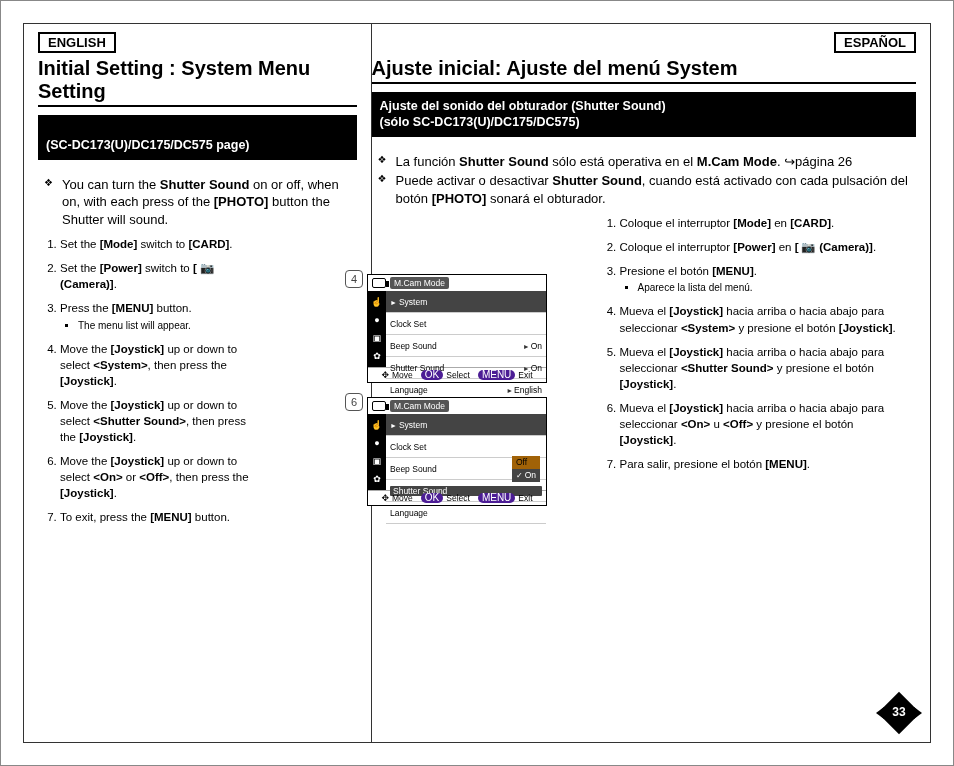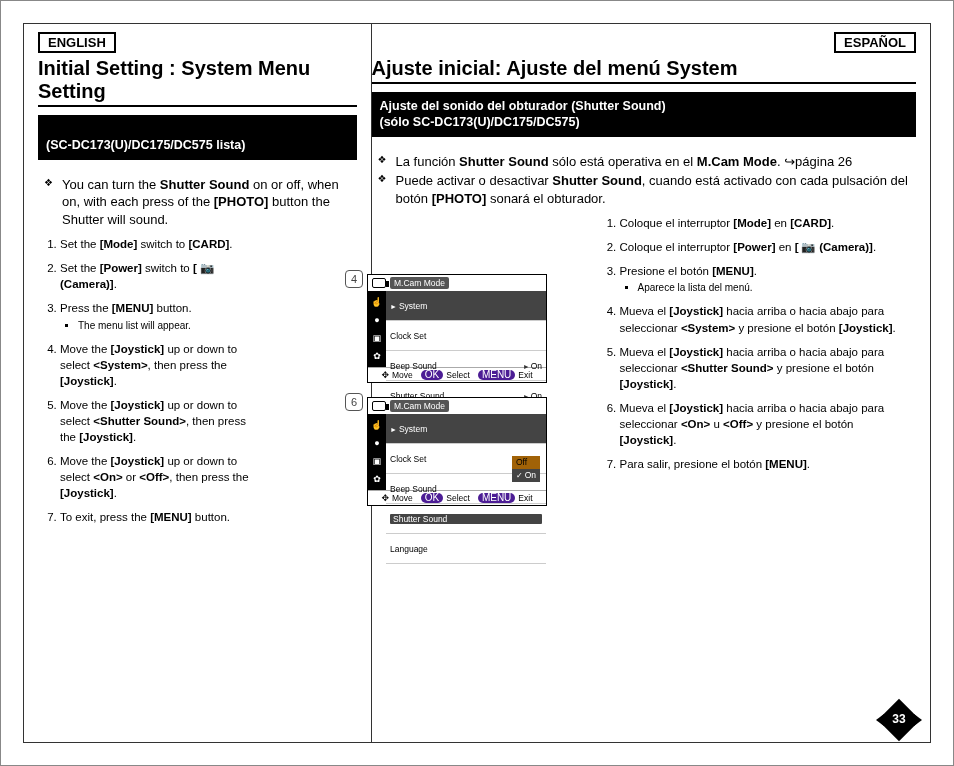--- a/index.html
+++ b/index.html
@@ -67,21 +67,21 @@
 }
 .screen-body { display: flex; height: 76px; background: #fff; }
 .side-icons {
   width: 18px; background: #000; display: flex; flex-direction: column;
   align-items: center; justify-content: space-around; padding: 2px 0;
 }
 .side-icons span { color: #fff; font-size: 9px; line-height: 1; }
 .menu-list { flex: 1; }
 .menu-row {
   display: flex; align-items: center; padding: 1px 4px; border-bottom: 1px solid #ccc;
-  font-size: 8.5px; height: 30px;
+  font-size: 8.5px; height: 22px;
 }
 .menu-row .label { flex: 1; }
 .menu-row.header { background: #444; color: #fff; }
 .menu-row.header .label::before { content: "►"; font-size: 7px; margin-right: 2px; }
 .menu-row.selected .label { background: #444; color: #fff; padding: 0 3px; border-radius: 1px; }
 .value { font-size: 8.5px; }
 .value.arrow::before { content: "►"; font-size: 7px; margin-right: 1px; color: #333; }
 .popup {
   position: absolute; right: 6px; top: 58px; background: #a16207;
   font-size: 8.5px;
@@ -91,21 +91,21 @@
 .popup .sel::before { content:"✓"; font-size: 8px; margin-right: 2px; }
 .screen-foot {
   background: #fff; border-top: 1px solid #aaa; padding: 2px 4px;
   font-size: 8.5px; display: flex; gap: 8px; justify-content: center; align-items: center;
 }
 .foot-chip { display: inline-flex; align-items: center; gap: 3px; }
 .pill { background: #4c1d95; color: #fff; border-radius: 5px; padding: 0 4px; font-size: 10px; line-height: 10px; }
 .cross { font-size: 9px; }
 
 
-.pagenum-wrap { position: absolute; right: 10px; bottom: 1px; width: 42px; height: 42px; }
+.pagenum-wrap { position: absolute; right: 10px; bottom: 8px; width: 42px; height: 42px; }
 .diamond {
   position: absolute; width: 30px; height: 30px; left: 6px; top: 6px;
   background: #000; transform: rotate(45deg);
 }
 .tri-l, .tri-r {
   position: absolute; width: 0; height: 0; border-top: 6px solid transparent;
   border-bottom: 6px solid transparent; top: 15px;
 }
 .tri-l { left: -2px; border-right: 8px solid #000; }
 .tri-r { right: -2px; border-left: 8px solid #000; }
@@ -117,21 +117,21 @@
 <div class="page">
   <div class="inner">
     <div class="columns">
 
       <div class="col col-left">
         <div class="lang-badge">ENGLISH</div>
         <div class="page-title">Initial Setting : System Menu Setting</div>
         <div class="section-box">
           <div class="section-title">
             <br>
-            <span>(SC-DC173(U)/DC175/DC575 lista)</span>
+            <span>(SC-DC173(U)/DC175/DC575 page)</span>
           </div>
         </div>
         <ul class="bullets">
           <li>You can turn the <b>Shutter Sound</b> on or off, when on, with each press of the <b>[PHOTO]</b> button the Shutter will sound.</li>
         </ul>
         <ol class="steps">
           <li>Set the <b>[Mode]</b> switch to <b>[CARD]</b>.</li>
           <li>Set the <b>[Power]</b> switch to <b>[ 📷 (Camera)]</b>.</li>
           <li>
             <span>Press the <b>[MENU]</b> button.</span>

